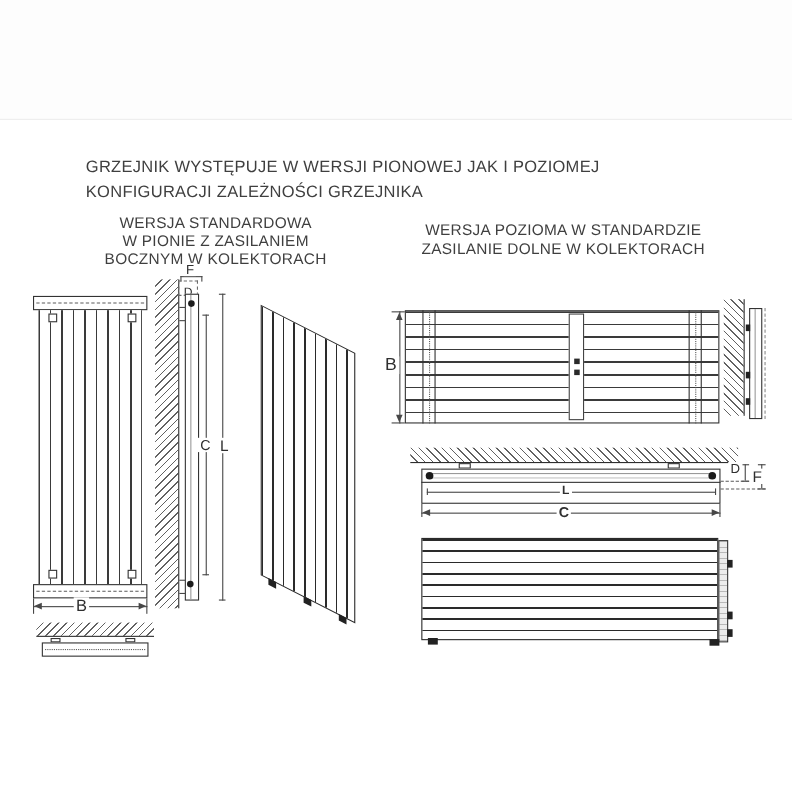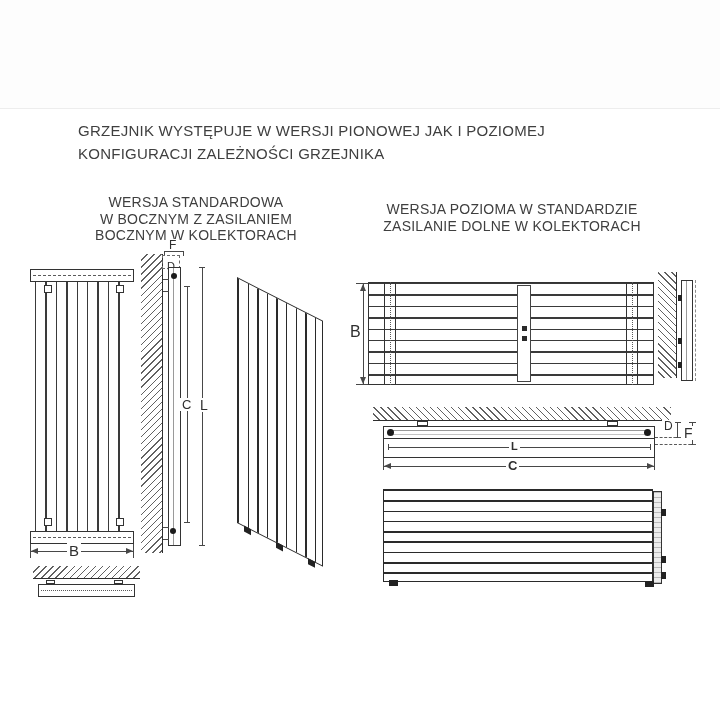--- a/index.html
+++ b/index.html
@@ -24,28 +24,28 @@
   .arr.d{border-left:3px solid transparent;border-right:3px solid transparent;border-top:7px solid #474747;}
 </style>
 </head>
 <body>
 
 <div class="stage">
 
   <div class="abs" style="left:0;top:0;width:720px;height:108px;background:#fdfdfd;"></div>
   <div class="abs" style="left:0;top:108px;width:720px;height:1px;background:#ededed;"></div>
 
-  <div class="txt" style="left:78px;top:119px;width:480px;font-size:15px;line-height:23px;">
+  <div class="txt" style="left:78px;top:140px;width:480px;font-size:15px;line-height:23px;">
     <div>GRZEJNIK WYSTĘPUJE W WERSJI PIONOWEJ JAK I POZIOMEJ</div>
     <div>KONFIGURACJI ZALEŻNOŚCI GRZEJNIKA</div>
   </div>
 
   <div class="txt" style="left:62px;top:194px;width:208px;font-size:14px;line-height:16.5px;text-align:center;margin-left:30px;">
     <div>WERSJA STANDARDOWA</div>
-    <div>W BOCZNYM Z ZASILANIEM</div>
+    <div>W PIONIE Z ZASILANIEM</div>
     <div>BOCZNYM W KOLEKTORACH</div>
   </div>
 
   <div class="txt" style="left:376px;top:201px;width:272px;font-size:14px;line-height:16.5px;text-align:center;">
     <div>WERSJA POZIOMA W STANDARDZIE</div>
     <div>ZASILANIE DOLNE W KOLEKTORACH</div>
   </div>
 
   <div>
     <div class="box" style="left:30px;top:269px;width:104px;height:13px;">

